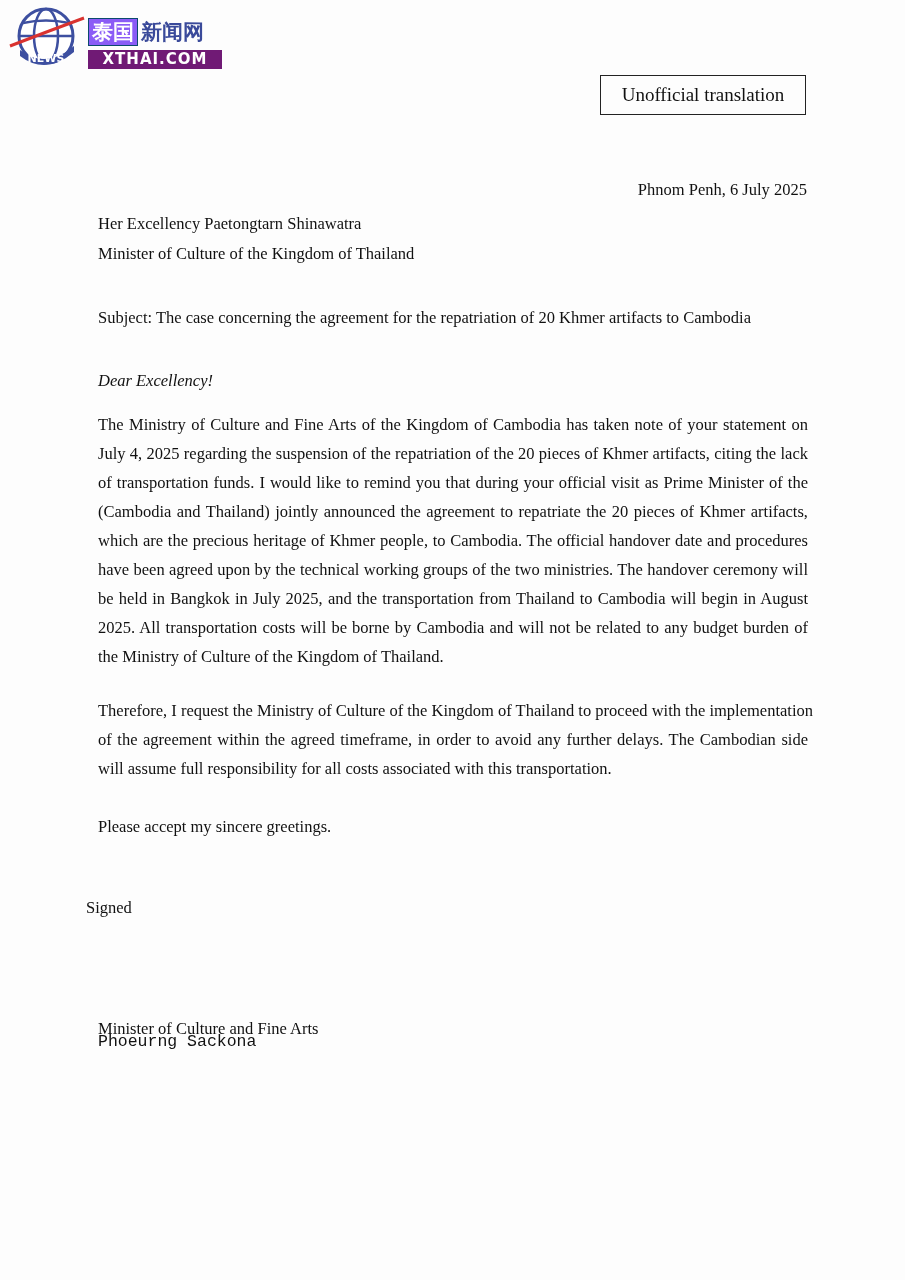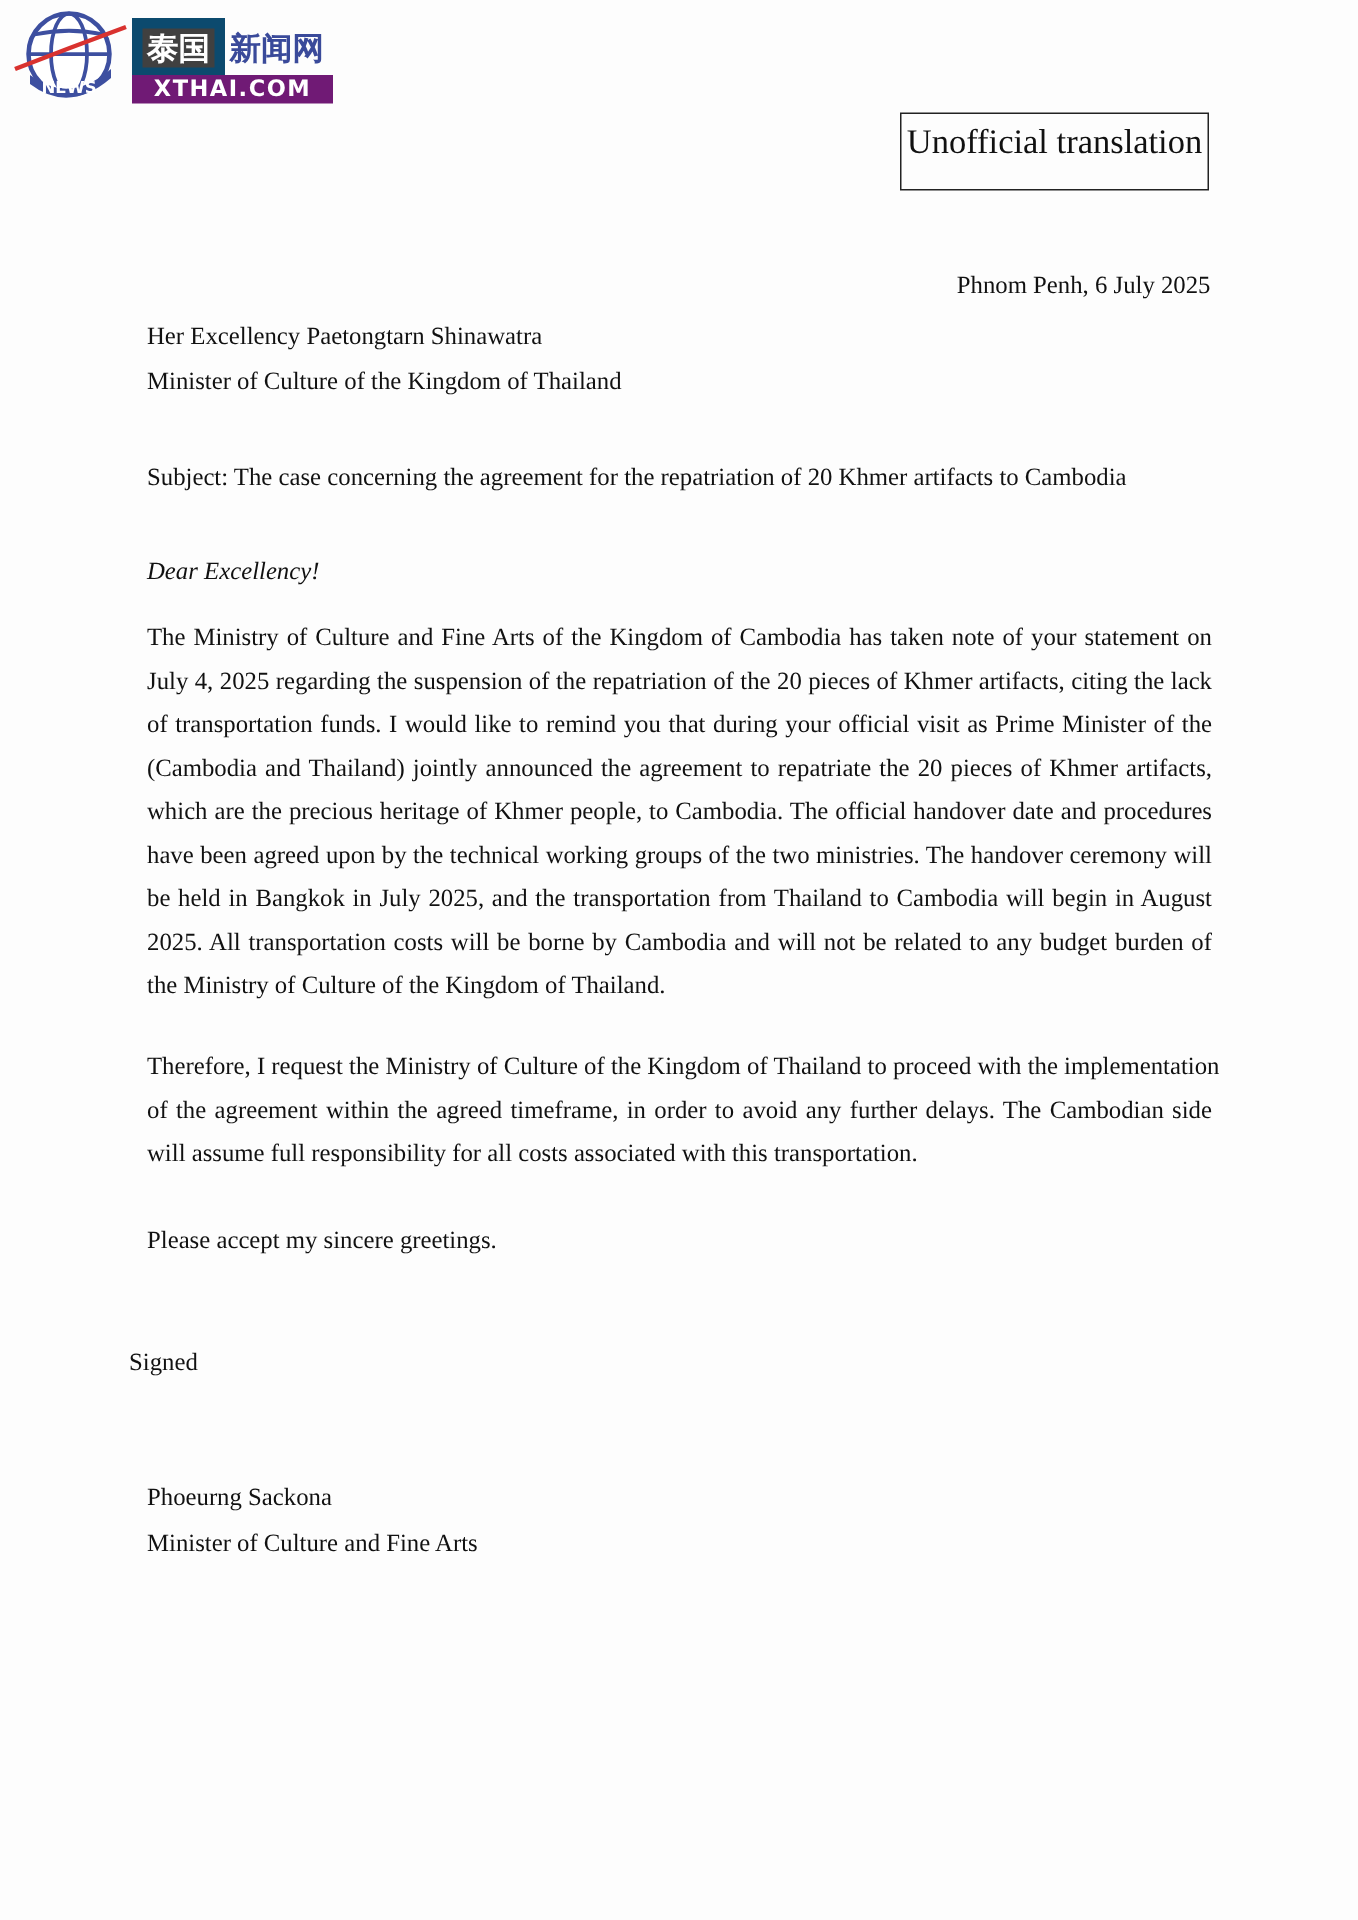--- a/index.html
+++ b/index.html
@@ -8,38 +8,38 @@
       font-family: "Liberation Serif", serif; color: #111111;
       background: #fdfdfd;
     }
     .logo { position: absolute; left: 6px; top: 6px; width: 215px; height: 62px; }
     .logo-globe { position: absolute; left: 0; top: 0; width: 80px; height: 62px; }
     .logo-cn {
       position: absolute; left: 82px; top: 13px; height: 26px;
       display: flex; align-items: center;
     }
     .logo-cn-red {
-      background: #404040; color: #ffffff; font-family: "DejaVu Sans", sans-serif;
+      background: #8b5cf6; color: #ffffff; font-family: "DejaVu Sans", sans-serif;
       font-weight: bold; font-size: 21px; line-height: 26px; padding: 0 3px;
-      letter-spacing: 0px; border: 7px solid #0c4a6e;
+      letter-spacing: 0px; border: 1px solid #0c4a6e;
     }
     .logo-cn-blue {
       color: #3a4a9a; font-family: "DejaVu Sans", sans-serif; font-weight: bold;
       font-size: 21px; line-height: 26px; padding: 0 3px;
     }
     .logo-en {
       position: absolute; left: 82px; top: 44px; width: 134px; height: 19px;
       background: #701a75; color: #ffffff; font-family: "DejaVu Sans", sans-serif;
       font-weight: bold; font-size: 15px; line-height: 19px; text-align: center;
       letter-spacing: 1px;
     }
     .stamp {
-      position: absolute; left: 600px; top: 75px; width: 206px; height: 52px;
+      position: absolute; left: 600px; top: 75px; width: 206px; height: 40px;
       border: 1.5px solid #222; box-sizing: border-box;
-      font-size: 23px; line-height: 37px; text-align: center;
+      font-size: 19px; line-height: 37px; text-align: center;
     }
     .t { position: absolute; font-size: 16.5px; white-space: nowrap; }
     .date { right: 98px; top: 180px; }
     .para {
       position: absolute; left: 98px; width: 710px; font-size: 16.5px;
       line-height: 29px; text-align: justify; text-align-last: left;
     }
     .line { display: block; text-align: justify; text-align-last: justify; white-space: nowrap; }
     .line.last { text-align-last: left; }
   </style>
@@ -89,14 +89,14 @@
 <div class="para" style="top:696px;">
   <span class="line">Therefore, I request the Ministry of Culture of the Kingdom of Thailand to proceed with the implementation</span>
   <span class="line">of the agreement within the agreed timeframe, in order to avoid any further delays. The Cambodian side</span>
   <span class="line last">will assume full responsibility for all costs associated with this transportation.</span>
 </div>
 
 <div class="t" style="left:98px; top:817px;">Please accept my sincere greetings.</div>
 
 <div class="t" style="left:86px; top:898px;">Signed</div>
 
-<div class="t" style="left:98px; top:988px;">Phoeurng Sackona</div>
+<div class="t" style="left:98px; top:1032px;font-family:Liberation Mono, monospace;">Phoeurng Sackona</div>
 <div class="t" style="left:98px; top:1019px;">Minister of Culture and Fine Arts</div>
 
 </body></html>

